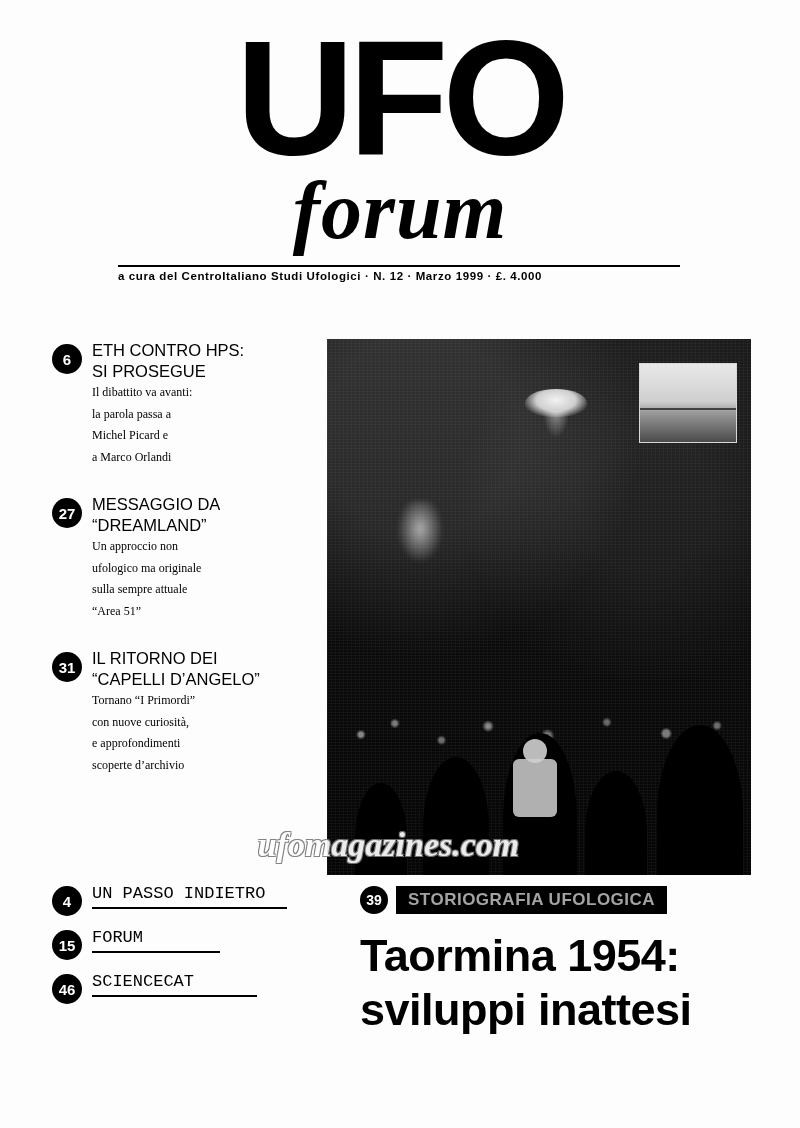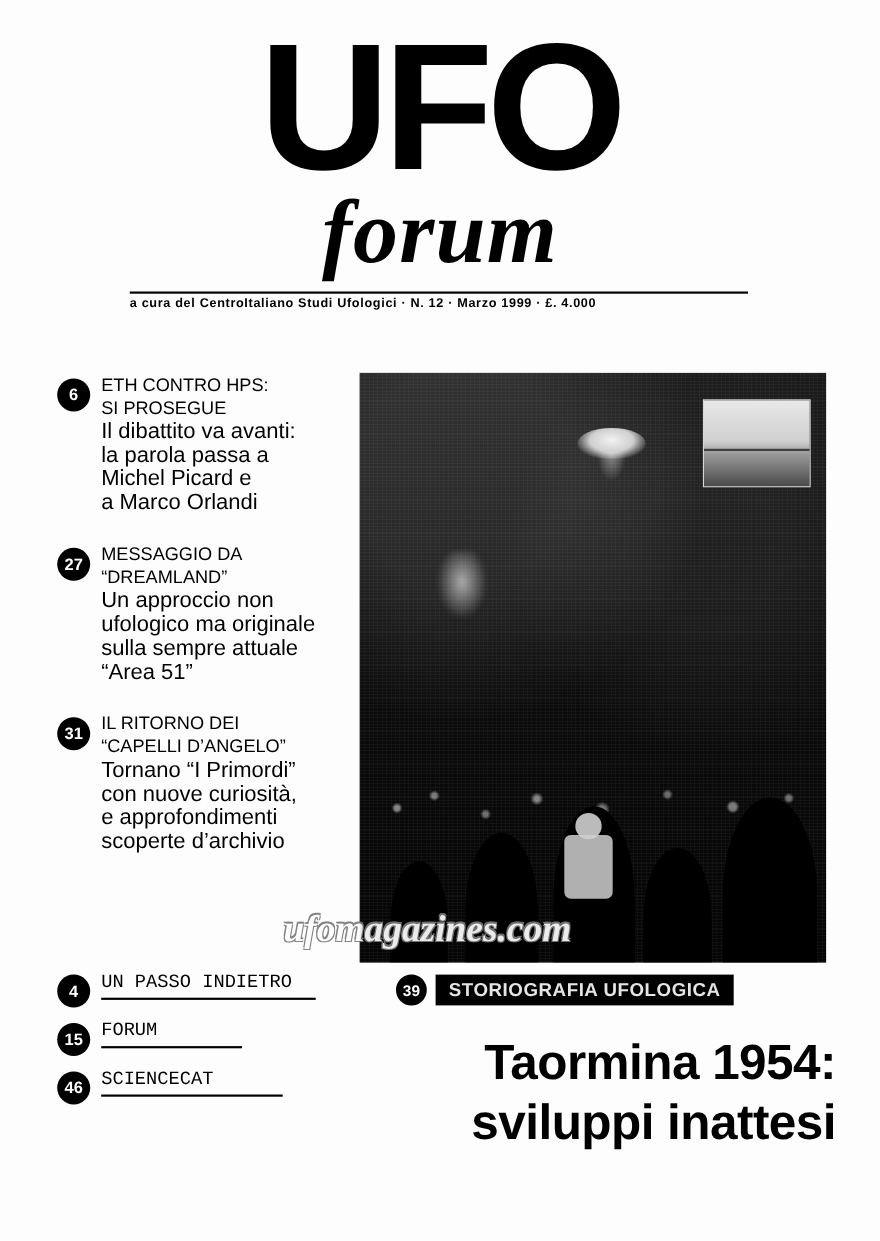--- a/index.html
+++ b/index.html
@@ -106,22 +106,22 @@
   }
   .toc-entry .badge { top: 4px; }
   .toc-title {
     font-family: "Liberation Sans", sans-serif;
     font-size: 16.5px;
     line-height: 21px;
     font-weight: normal;
   }
   .toc-title .l2 { display: block; }
   .toc-desc {
-    font-family: Liberation Sans, sans-serif;
-    font-size: 20px;
+    font-family: Liberation Serif, serif;
+    font-size: 12px;
     line-height: 21.5px;
   }
   .toc-desc span { display: block; }
 
   
   .toc-simple {
     position: absolute;
     left: 52px;
     top: 884px;
     width: 300px;
@@ -288,35 +288,35 @@
   .feature-kicker .badge {
     position: static;
     width: 28px;
     height: 28px;
     font-size: 14px;
     flex: 0 0 auto;
   }
   .kicker-bar {
     margin-left: 8px;
     background: #000;
-    color: #e5e5e5;
+    color: #a3a3a3;
     font-family: "Liberation Sans", sans-serif;
     font-weight: bold;
     font-size: 17px;
     letter-spacing: 0.5px;
     padding: 4px 12px 5px 12px;
     line-height: 19px;
   }
   .feature-title {
-    margin-top: 24px;
+    margin-top: 14px;
     font-family: "Liberation Sans", sans-serif;
     font-weight: bold;
     font-size: 45px;
     line-height: 54px;
-    text-align: right;
+    text-align: left;
     letter-spacing: -0.5px;
   }
   .feature-title span { display: block; }
 </style>
 </head>
 <body>
 
 <div class="page">
 
   <div class="masthead">

